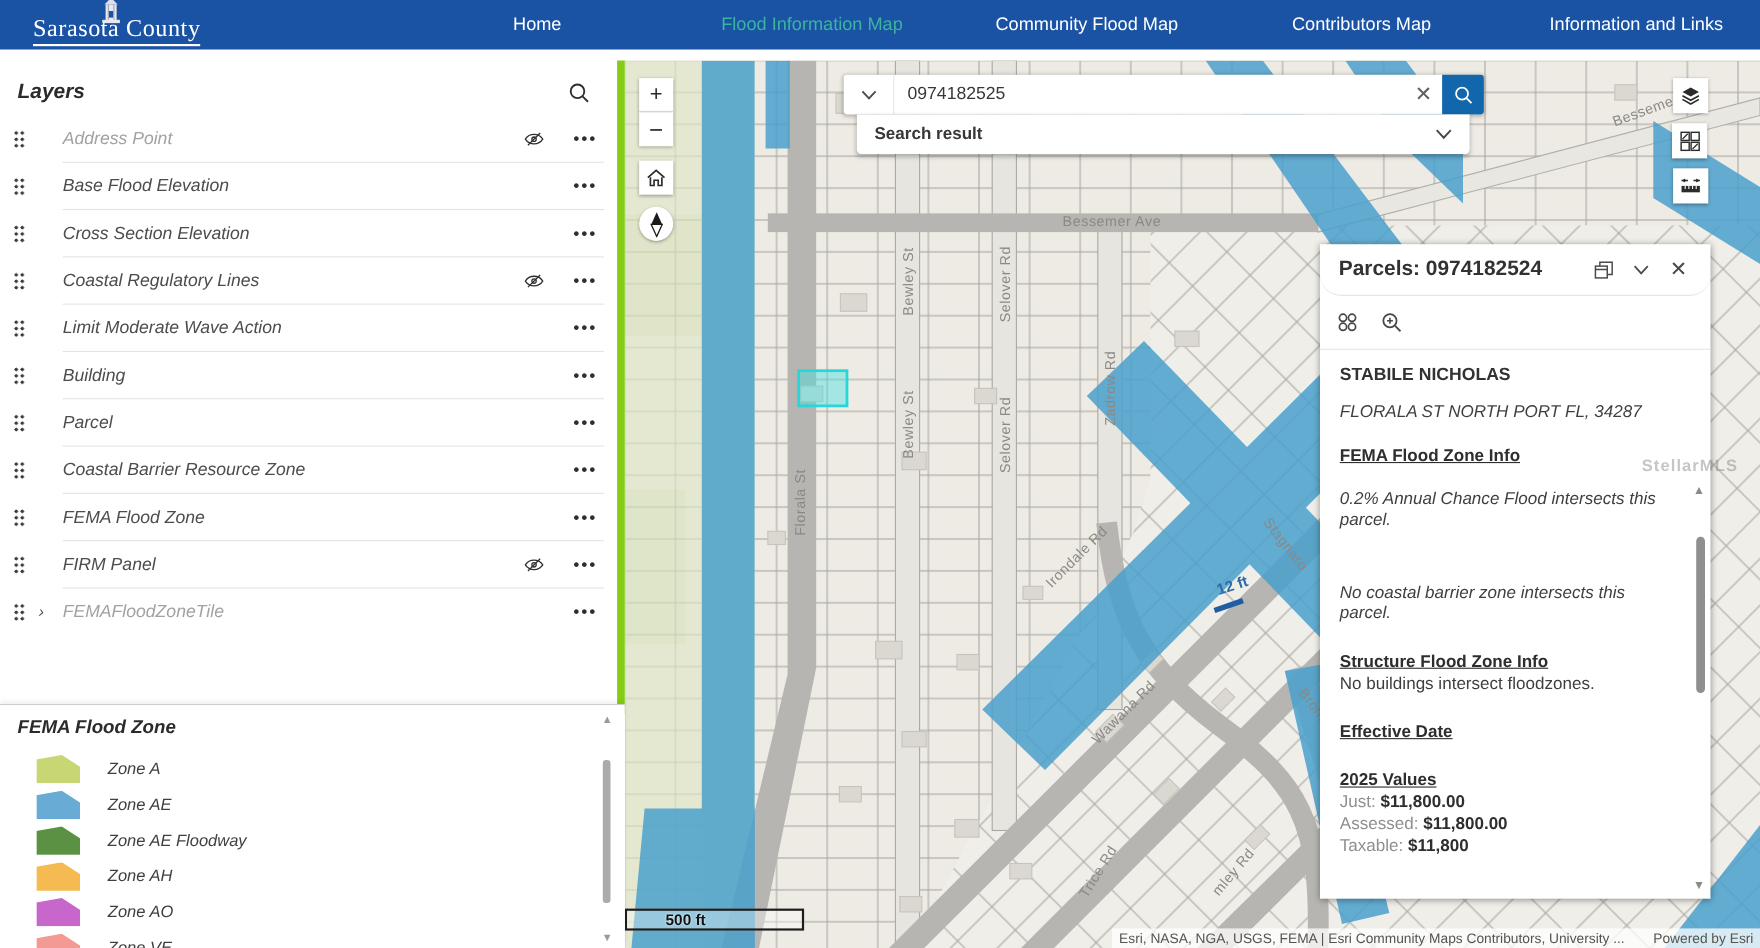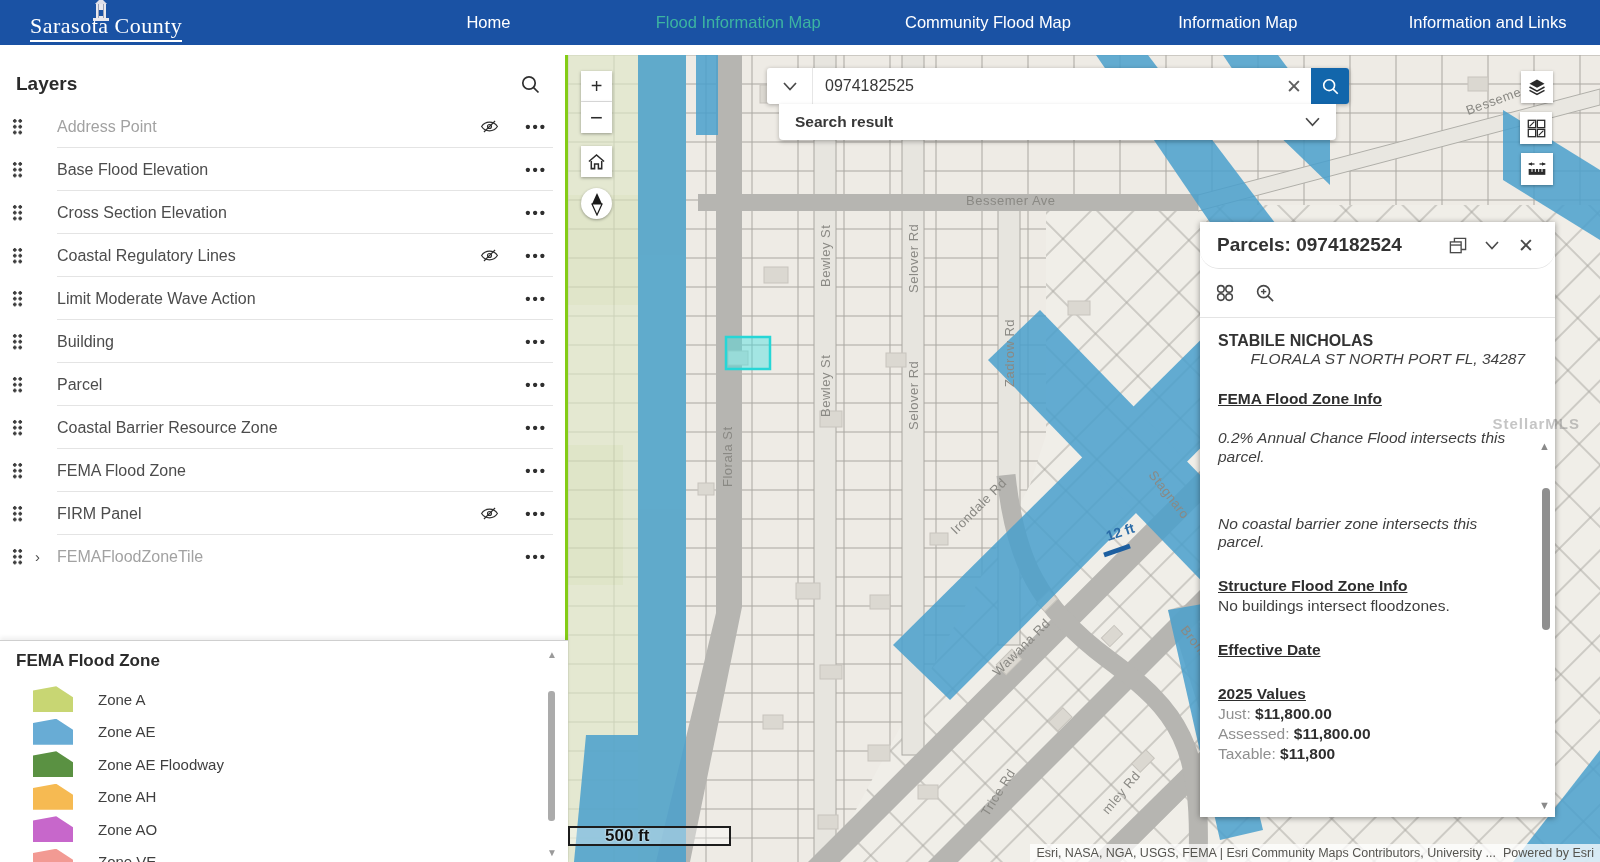--- a/index.html
+++ b/index.html
@@ -9,21 +9,21 @@
   
   .topnav { position:absolute; left:0; top:0; width:1600px; height:45px; background:#1a52a4; display:flex; align-items:center; z-index:50; }
   .logo { position:relative; margin-left:16px; width:200px; height:55px; }
   .logo-text { position:absolute; left:14px; bottom:8px; font-family:"Liberation Serif", serif; font-size:22px; color:#fff; border-bottom:2px solid #fff; padding-bottom:1px; letter-spacing:.5px; }
   .logo-icon { position:absolute; left:74px; top:3px; }
   .navitems { flex:1; display:flex; margin-left:160px; height:100%;gap:25px; }
   .navitem { flex:1; display:flex; align-items:center; justify-content:center; color:#fff; font-size:16.5px; cursor:pointer; }
   .navitem.active { color:#3cb4a1; }
 
   
-  .sidebar { position:absolute; left:0; top:55px; width:568px; height:594px; background:#fff; border-right:3px solid #84cc16; z-index:40; }
+  .sidebar { position:absolute; left:0; top:55px; width:568px; height:594px; background:#fff; border-right:7px solid #84cc16; z-index:40;font-style:italic; }
   .layers-head { display:flex; align-items:center; justify-content:space-between; padding:18px 24px 10px 16px; }
   .layers-title { font-size:19px; font-weight:bold; color:#2b2b2b; }
   .lrow { position:relative; height:43px; display:flex; align-items:center; padding-left:12px; padding-right:18px; }
   .lrow .sep { position:absolute; left:57px; right:12px; bottom:0; border-bottom:1px solid #e4e4e4; }
   .grip { width:11px; height:17px; margin-right:34px; flex:none;
           background-image:radial-gradient(circle,#3c3c3c 1.5px,transparent 1.8px);
           background-size:5.5px 5.8px; cursor:grab; }
   .lname { font-size:16px; color:#4c4c4c; flex:1; white-space:nowrap; }
   .lname.dim { color:#a2a2a2; }
   .expander { font-size:15px; color:#4c4c4c; margin-right:10px; margin-left:-22px; width:12px; }
@@ -65,37 +65,37 @@
   .btn-measure { right:47px; top:98px; }
 
   
   .popup { position:absolute; left:632px; top:167px; width:355px; height:595px; background:#fff; box-shadow:0 1px 6px rgba(0,0,0,.4); display:flex; flex-direction:column; }
   .pp-head { height:47px; display:flex; align-items:center; padding:0 12px 0 17px; border-bottom:1px solid #e4e4e4; flex:none;border-radius:19px; }
   .pp-title { font-size:19px; font-weight:bold; color:#323232; flex:1; }
   .pp-ico { width:34px; display:flex; justify-content:center; cursor:pointer; color:#4a4a4a; }
   .pp-actions { height:49px; display:flex; align-items:center; padding-left:15px; border-bottom:1px solid #e4e4e4; flex:none; gap:20px; }
   .pp-body { position:relative; flex:1; padding:14px 30px 6px 18px; overflow:hidden; font-size:15.5px; color:#3f3f3f; }
   .pp-owner { font-weight:bold; color:#323232; font-size:16px; }
-  .pp-addr { font-style:italic; margin-top:0;text-align:right; }
+  .pp-addr { font-style:italic; margin-top:16px; }
   .pp-sec { font-weight:bold; color:#2e2e2e; text-decoration:underline; margin-top:22px; }
   .pp-it { font-style:italic; margin-top:20px; line-height:1.25; }
   .pp-it2 { font-style:italic; margin-top:48px; }
   .gap-lg { margin-top:26px; }
   .pp-plain { margin-top:2px; }
   .vrow { margin-top:2px; }
   .vrow .vl { color:#8f8f8f; }
   .vrow .vv { font-weight:bold; color:#2e2e2e; }
   .pp-scroll-up { position:absolute; right:5px; top:122px; color:#8a8a8a; font-size:11px; }
   .pp-scroll-dn { position:absolute; right:5px; bottom:6px; color:#8a8a8a; font-size:11px; }
   .pp-thumb { position:absolute; right:5px; top:170px; width:8px; height:142px; background:#8f8f8f; border-radius:4px; }
 
   .scalebar { position:absolute; left:0; bottom:16px; width:163px; height:20px; border:2px solid #1d1d1d; background:rgba(255,255,255,.35); display:flex; align-items:center; }
-  .scalebar span { font-size:17px; font-weight:bold; color:#111; margin-left:9px; text-shadow:0 0 2px #fff;padding-left:26px; }
-
-  .attrib { position:absolute; right:0; bottom:0; height:18px; background:rgba(255,255,255,.75); display:flex; align-items:center; padding:0 6px; gap:7px; }
+  .scalebar span { font-size:14px; font-weight:bold; color:#111; margin-left:9px; text-shadow:0 0 2px #fff;padding-left:26px; }
+
+  .attrib { position:absolute; right:0; bottom:0; height:18px; background:rgba(255,255,255,.75); display:flex; align-items:center; padding:0 6px; gap:26px; }
   .attrib span { font-size:12.5px; color:#55544f; white-space:nowrap; }
 
   .watermark { position:absolute; right:20px; top:360px; font-size:15px; font-weight:bold; color:#8c8c8c; opacity:.5; letter-spacing:1px; z-index:46; }
 </style>
 </head>
 <body>
 
 <div class="topnav">
   <div class="logo">
     <svg class="logo-icon" width="22" height="24" viewBox="0 0 22 24">
@@ -105,21 +105,21 @@
       <rect x="3" y="20" width="16" height="3" fill="#e8e8ee"></rect>
       <line x1="8.5" y1="6" x2="8.5" y2="20" stroke="#9aa2b8" stroke-width="1"></line>
       <line x1="13.5" y1="6" x2="13.5" y2="20" stroke="#9aa2b8" stroke-width="1"></line>
     </svg>
     <span class="logo-text">Sarasota County</span>
   </div>
   <div class="navitems">
     <div class="navitem">Home</div>
     <div class="navitem active" style="color: rgb(60, 180, 161);">Flood Information Map</div>
     <div class="navitem">Community Flood Map</div>
-    <div class="navitem">Information Map</div>
+    <div class="navitem">Contributors Map</div>
     <div class="navitem">Information and Links</div>
   </div>
 </div>
 
 <div class="sidebar">
   <div class="layers-head">
     <span class="layers-title">Layers</span>
     <svg width="21" height="21" viewBox="0 0 21 21" style="cursor:pointer">
       <circle cx="9" cy="9" r="6.2" fill="none" stroke="#2f2f2f" stroke-width="1.7"></circle>
       <line x1="13.6" y1="13.6" x2="18.5" y2="18.5" stroke="#2f2f2f" stroke-width="1.7"></line>

